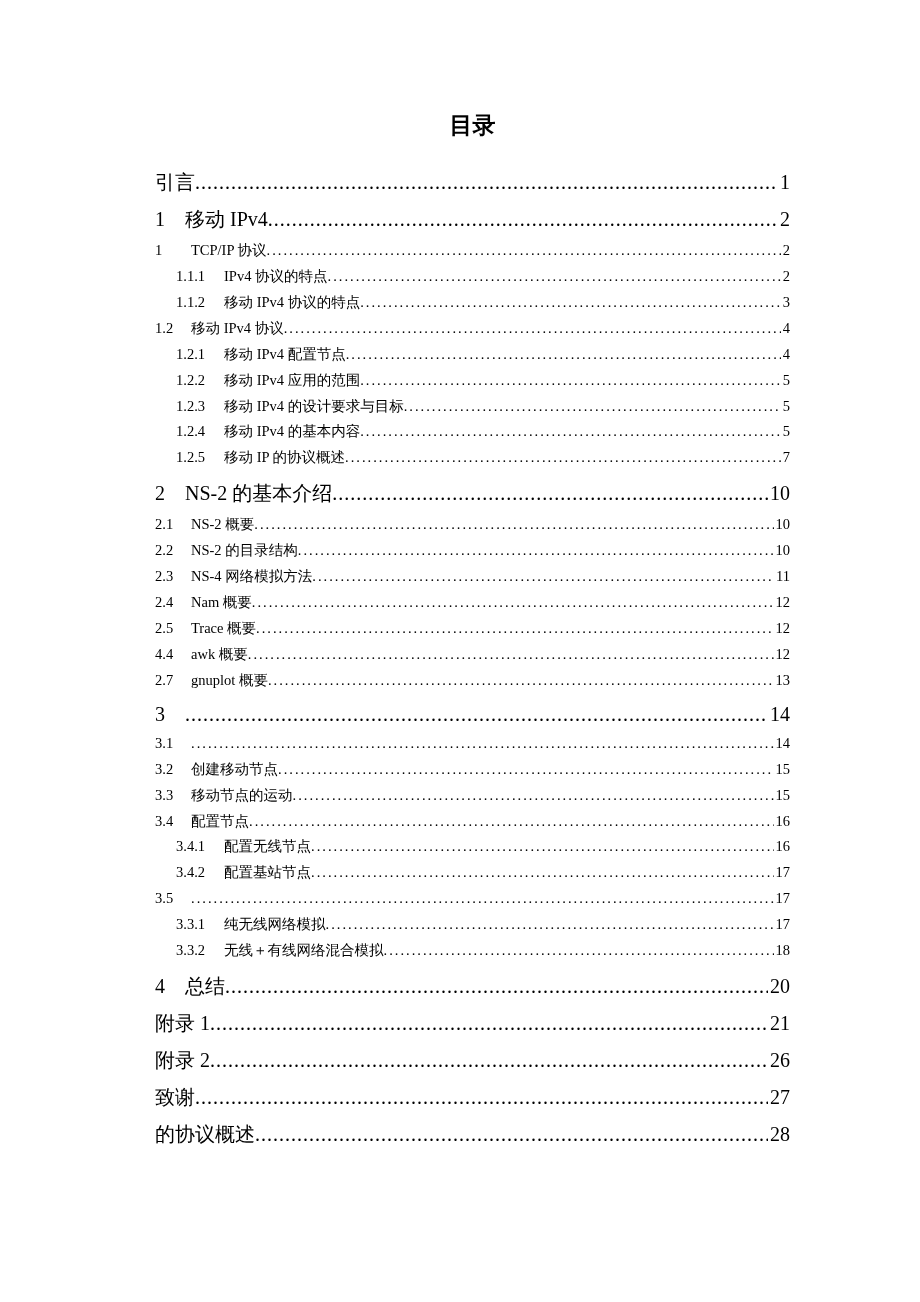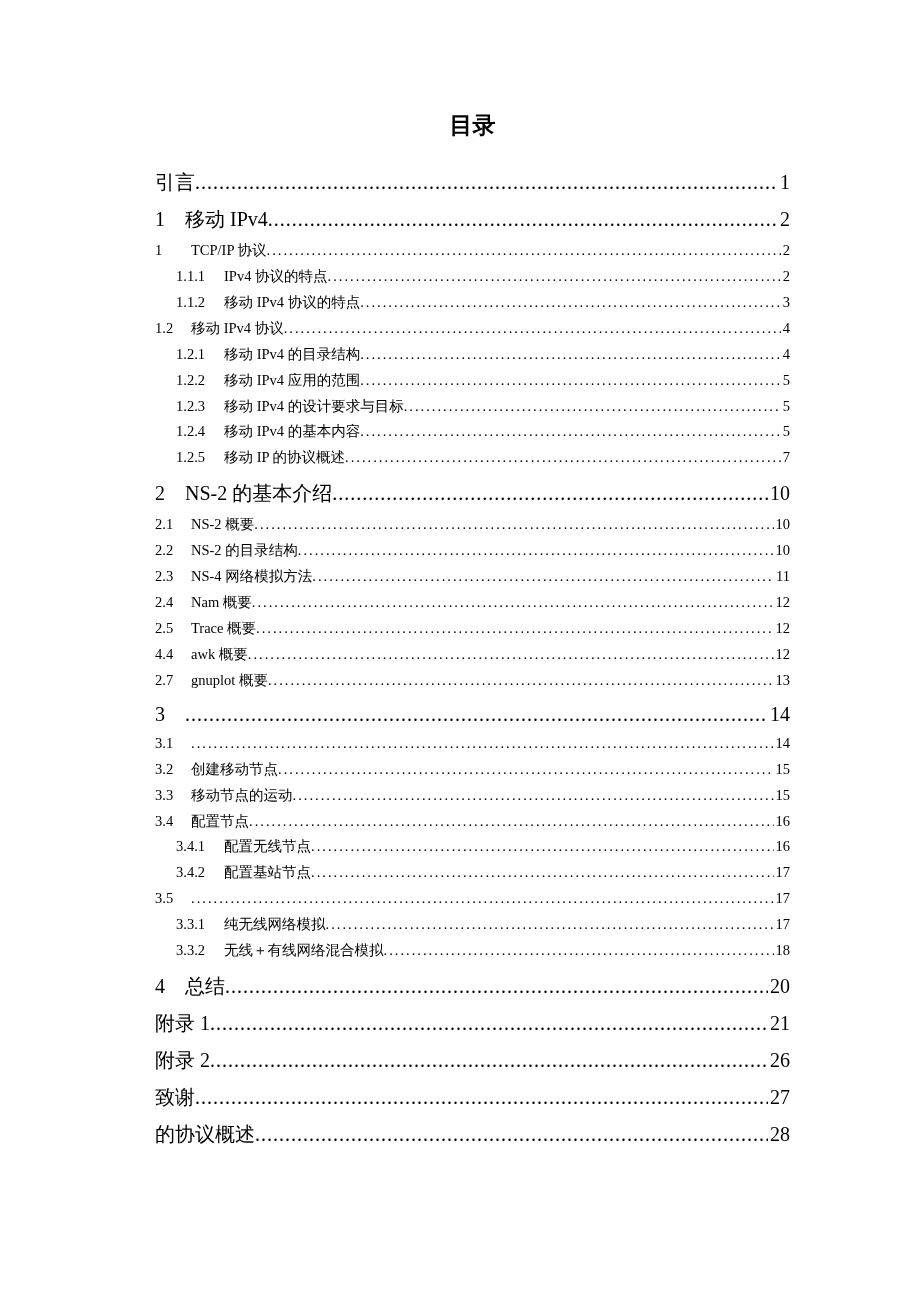--- a/index.html
+++ b/index.html
@@ -98,21 +98,21 @@
         <span class="pg">3</span>
       </div>
       <div class="toc-line lvl1">
         <span class="num">1.2</span>
         <span class="label">移动 IPv4 协议</span>
         <span class="leader">............................................................................................................................................................................................................................................................................................................</span>
         <span class="pg">4</span>
       </div>
       <div class="toc-line lvl2">
         <span class="num">1.2.1</span>
-        <span class="label">移动 IPv4 的目录结构</span>
+        <span class="label">移动 IPv4 配置节点</span>
         <span class="leader">............................................................................................................................................................................................................................................................................................................</span>
         <span class="pg">4</span>
       </div>
       <div class="toc-line lvl2">
         <span class="num">1.2.2</span>
         <span class="label">移动 IPv4 应用的范围</span>
         <span class="leader">............................................................................................................................................................................................................................................................................................................</span>
         <span class="pg">5</span>
       </div>
       <div class="toc-line lvl2">

